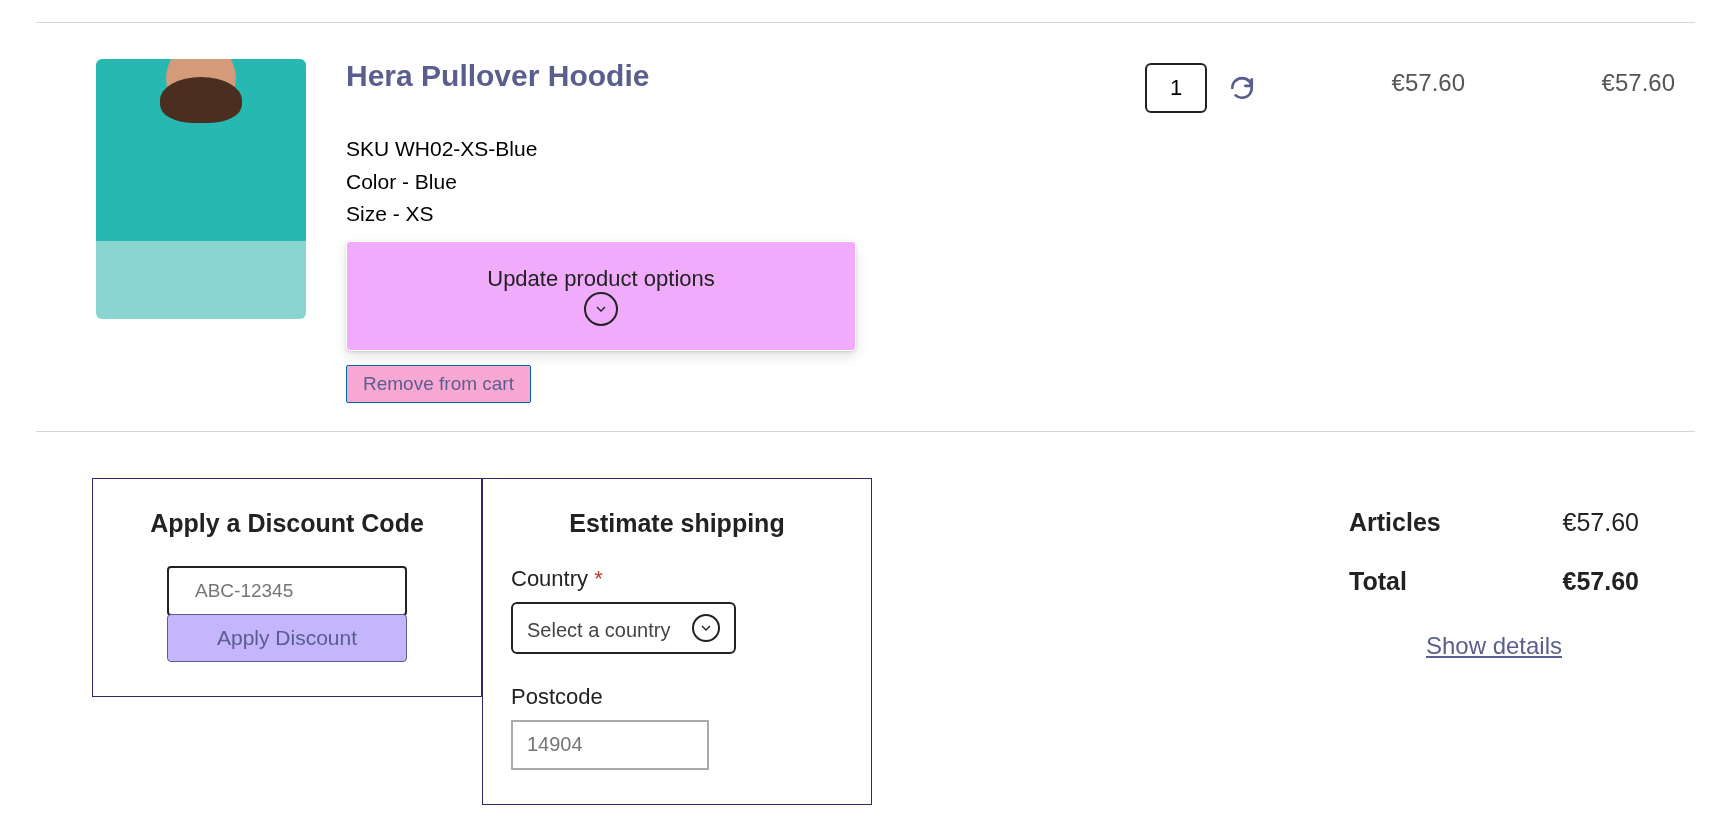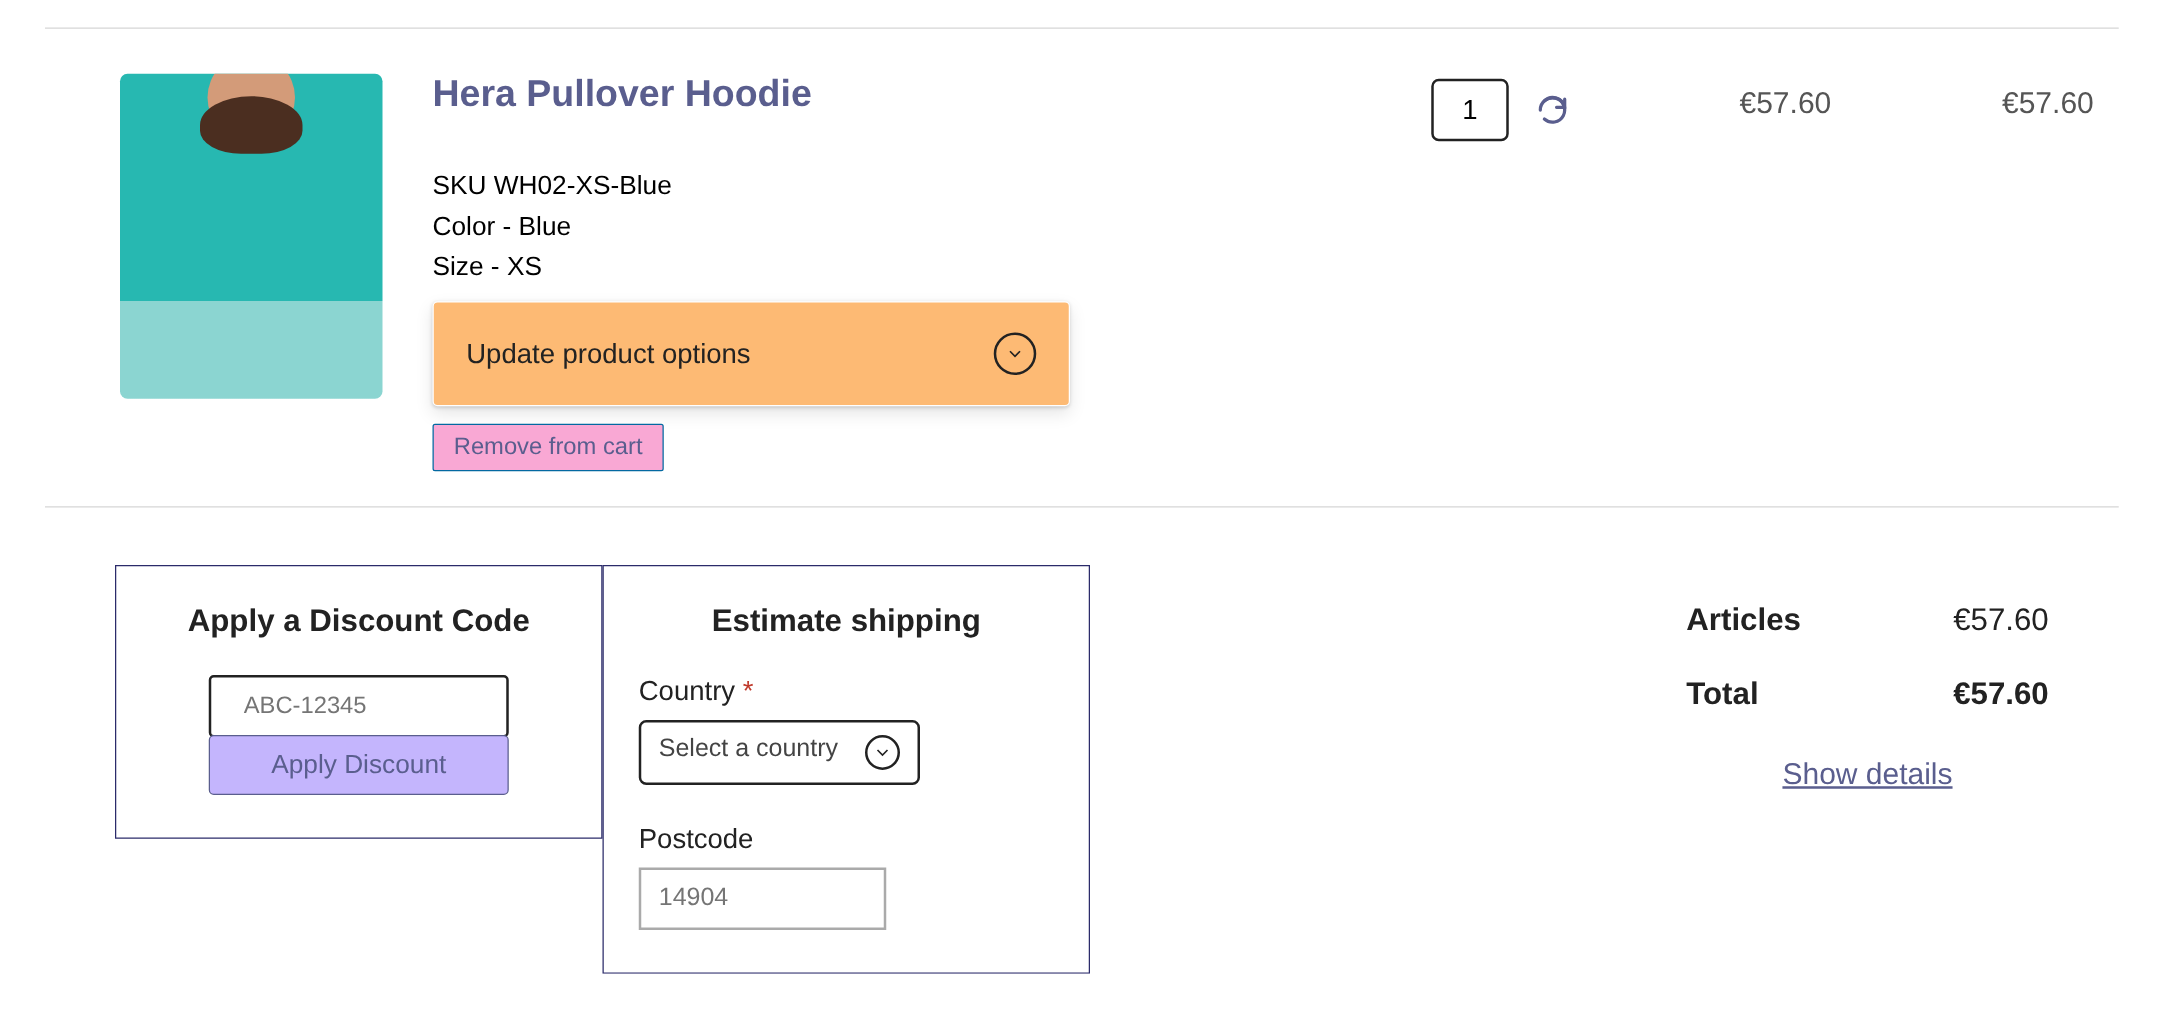--- a/index.html
+++ b/index.html
@@ -39,27 +39,28 @@
 
   .product-details { flex: 0 0 520px; }
   .product-title {
     font-size: 30px; font-weight: 600; color: #5a5e8e; margin-bottom: 40px;
   }
   .product-meta { color:#000000; font-size:21px; line-height:1.55; margin-bottom:10px; }
 
   .options-panel {
     margin-top: 8px;
     width: 510px;
-    background:#fdba74;
+    background:#f0abfc;
     border:1px solid #fff;
     border-radius:4px;
     box-shadow: 0 1px 3px rgba(0,0,0,0.15), 0 6px 14px rgba(0,0,0,0.10);
     padding: 24px 26px;
     display:flex; align-items:center; justify-content:space-between;
     cursor:pointer;
+    flex-direction:column;
   }
   .options-panel span { font-size:22px; color:#222; }
   .circle-chevron {
     width:34px; height:34px; border:2px solid #222; border-radius:50%;
     display:flex; align-items:center; justify-content:center;
   }
   .circle-chevron svg { width:16px; height:16px; }
 
   .remove-btn {
     margin-top: 14px;
@@ -107,21 +108,21 @@
     width:240px; height:48px; border:1px solid #5a5e8e; color:#5a5e8e;
     background:#c4b5fd; font-size:21px; border-radius:4px; margin-top:-2px; cursor:pointer;
   }
 
   .ship-panel { align-items:flex-start; }
   .ship-panel h3 { align-self:center; }
   .field-label { font-size:22px; color:#222; margin-bottom:10px; }
   .req-star { color:#c0392b; }
   .country-select {
     width:225px; border:2px solid #222; border-radius:6px; padding:10px 14px;
-    display:flex; align-items:flex-start; justify-content:space-between; cursor:pointer;
+    display:flex; align-items:flex-end; justify-content:space-between; cursor:pointer;
     margin-bottom:30px;
   }
   .country-select span{ font-size:20px; color:#444; }
   .postcode-input {
     width:198px; height:50px; border:2px solid #aaa; border-radius:0;
     font-size:20px; padding:0 14px; color:#888;
   }
 
   .summary {
     margin-left:auto; width:290px; padding-top:30px;

